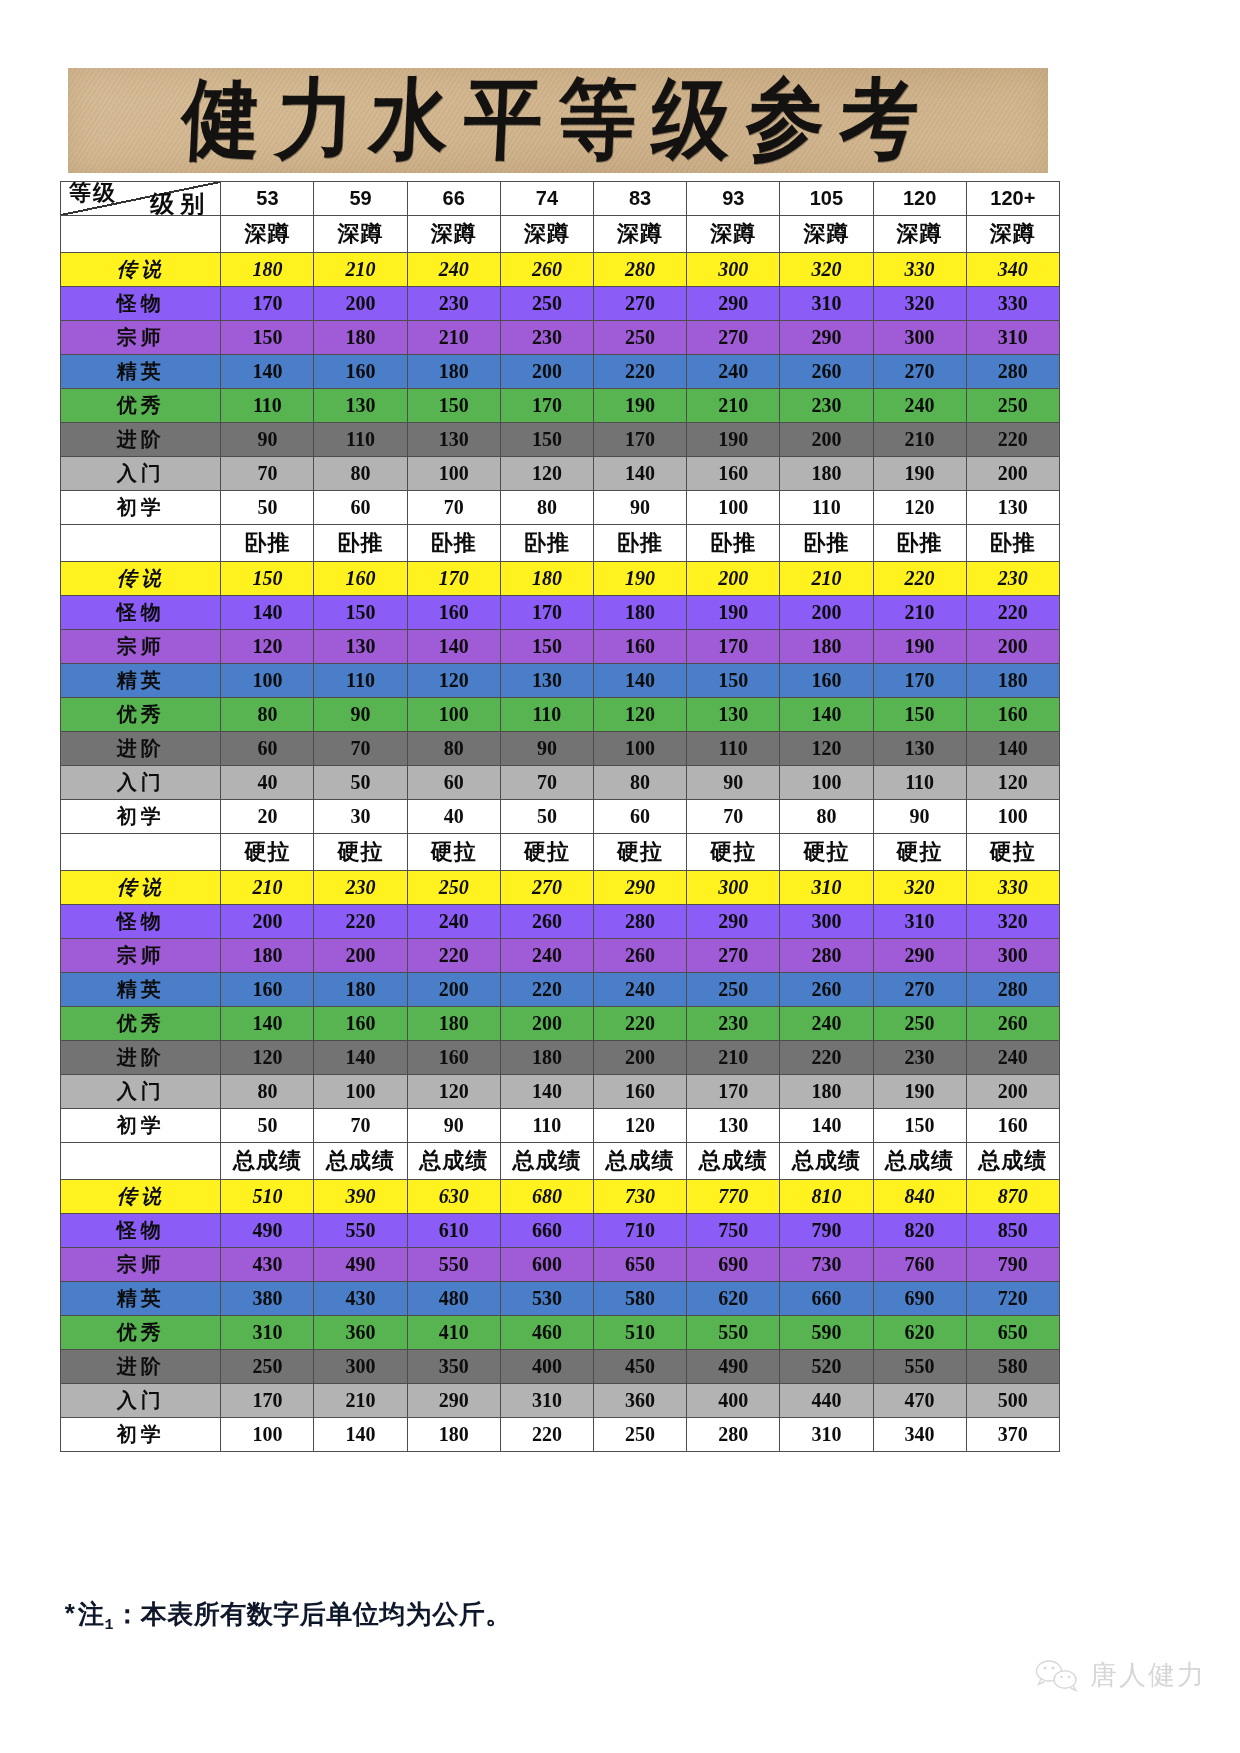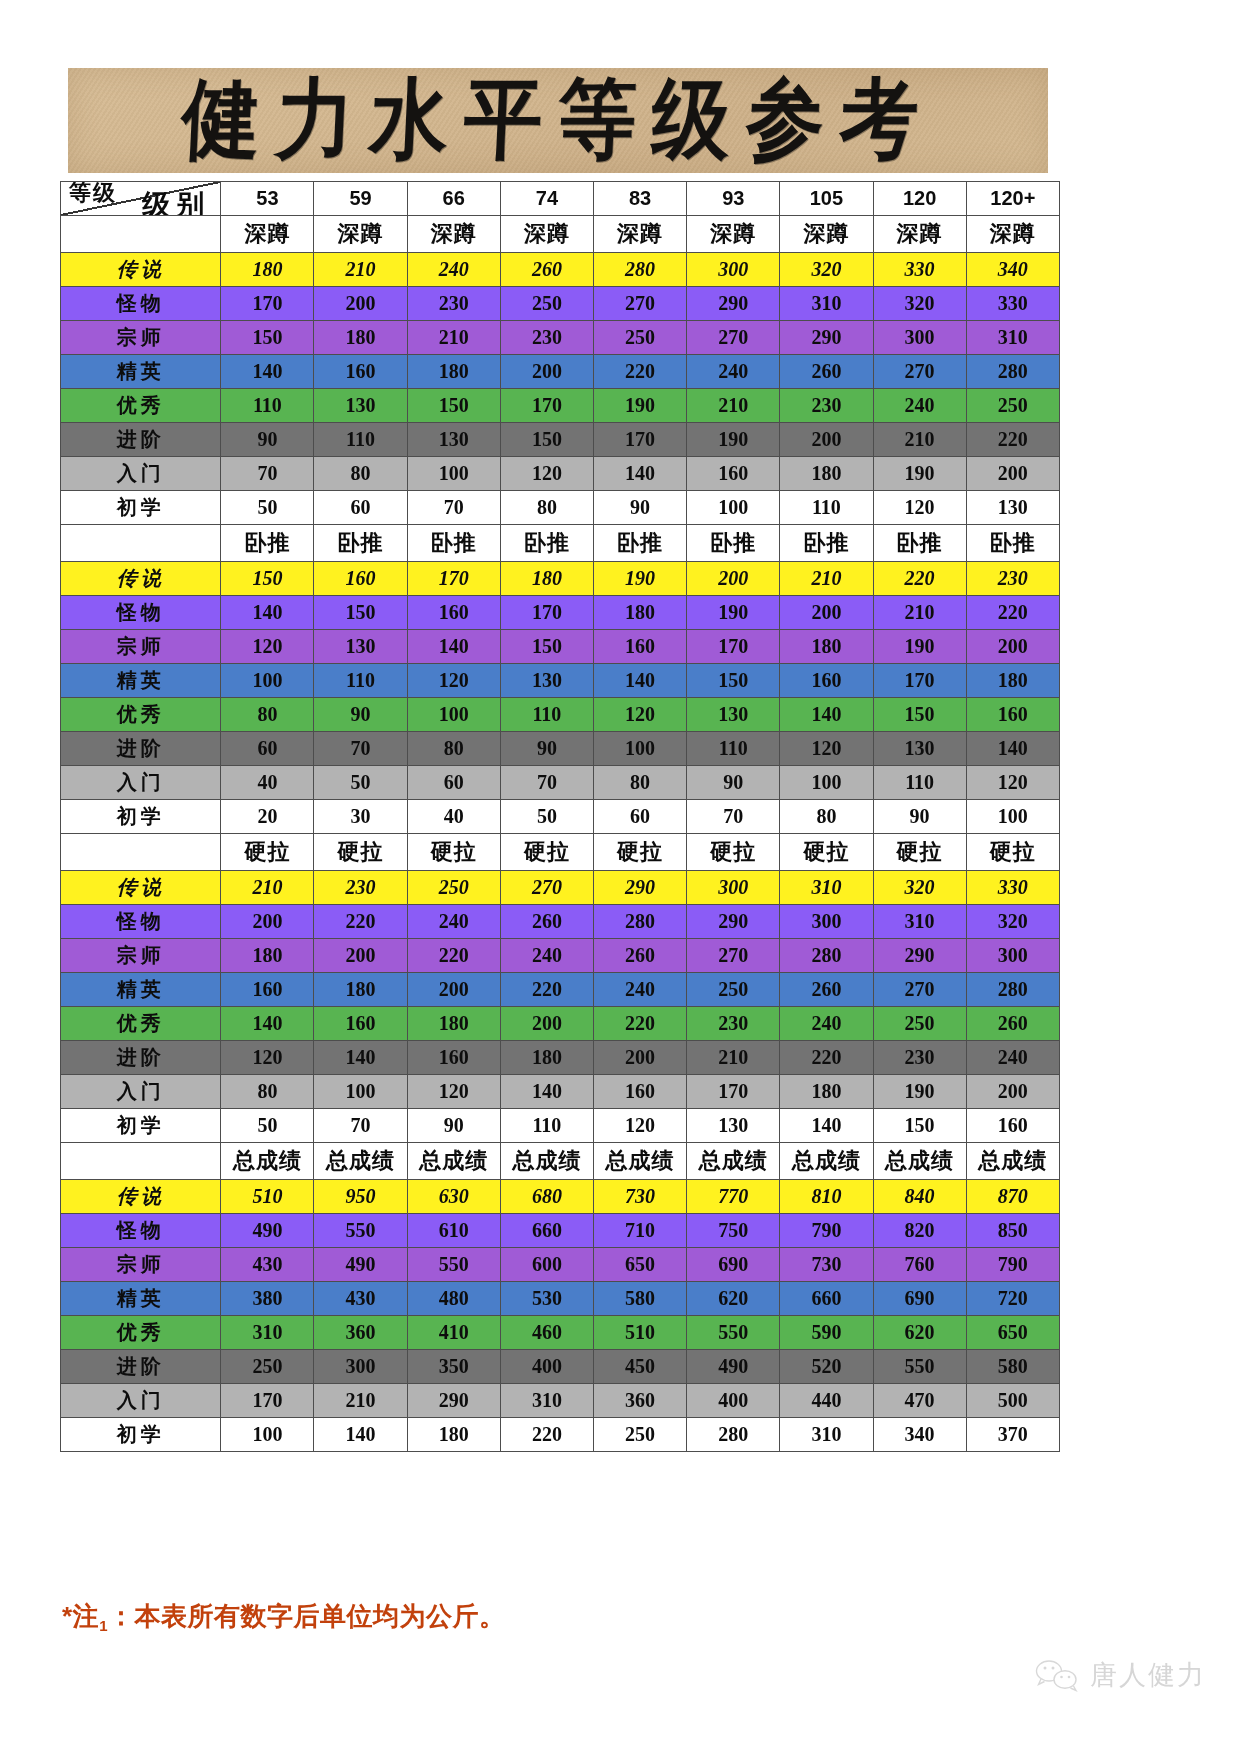--- a/index.html
+++ b/index.html
@@ -60,21 +60,21 @@
     height:78px;line-height:1;position:relative;background:#fff;padding:0;
   }
   td.corner .diag{
     position:absolute;left:0;top:0;width:100%;height:100%;
     background:linear-gradient(to bottom right,
       rgba(0,0,0,0) 0%, rgba(0,0,0,0) calc(50% - 1px),
       #333 calc(50% - 1px), #333 calc(50% + 1px),
       rgba(0,0,0,0) calc(50% + 1px), rgba(0,0,0,0) 100%);
   }
   td.corner .ji{
-    position:absolute;right:10px;top:6px;font-size:28px;font-weight:700;letter-spacing:6px;
+    position:absolute;right:10px;top:6px;font-size:24px;font-weight:700;letter-spacing:6px;
   }
   td.corner .deng{
     position:absolute;left:8px;bottom:6px;font-size:22px;font-weight:700;letter-spacing:2px;
   }
   th.wclass{
     height:78px;line-height:78px;
     font-family:"Liberation Sans","DejaVu Sans",sans-serif;
     font-size:25px;font-weight:700;background:#fff;
   }
 
@@ -90,22 +90,22 @@
   tr.lv-master  td{background:#A05BD6;}
   tr.lv-elite   td{background:#4A7EC9;}
   tr.lv-great   td{background:#58B451;}
   tr.lv-adv     td{background:#737373;}
   tr.lv-entry   td{background:#B3B3B3;}
   tr.lv-begin   td{background:#FFFFFF;}
 
   
   .notes{
     position:absolute;left:62px;top:1598px;width:960px;
-    font-family:Liberation Sans, sans-serif;
-    color:#c2410c;
+    font-family:Liberation Mono, monospace;
+    color:#0f172a;
   }
   .note{font-size:26px;font-weight:700;letter-spacing:.5px;line-height:1.42;white-space:nowrap;}
   .note sub{font-size:15px;vertical-align:sub;font-weight:700;}
 
   
   .watermark{
     position:absolute;right:34px;bottom:60px;
     display:flex;align-items:center;gap:10px;
     color:#c9c9c9;
     font-family:"Liberation Sans","DejaVu Sans",sans-serif;
@@ -487,21 +487,21 @@
             <td>总成绩</td>
             <td>总成绩</td>
             <td>总成绩</td>
             <td>总成绩</td>
             <td>总成绩</td>
             <td>总成绩</td>
           </tr>
           <tr class="lv-legend">
             <td class="lbl">传说</td>
             <td>510</td>
-            <td>950</td>
+            <td>390</td>
             <td>630</td>
             <td>680</td>
             <td>730</td>
             <td>770</td>
             <td>810</td>
             <td>840</td>
             <td>870</td>
           </tr>
           <tr class="lv-monster">
             <td class="lbl">怪物</td>

